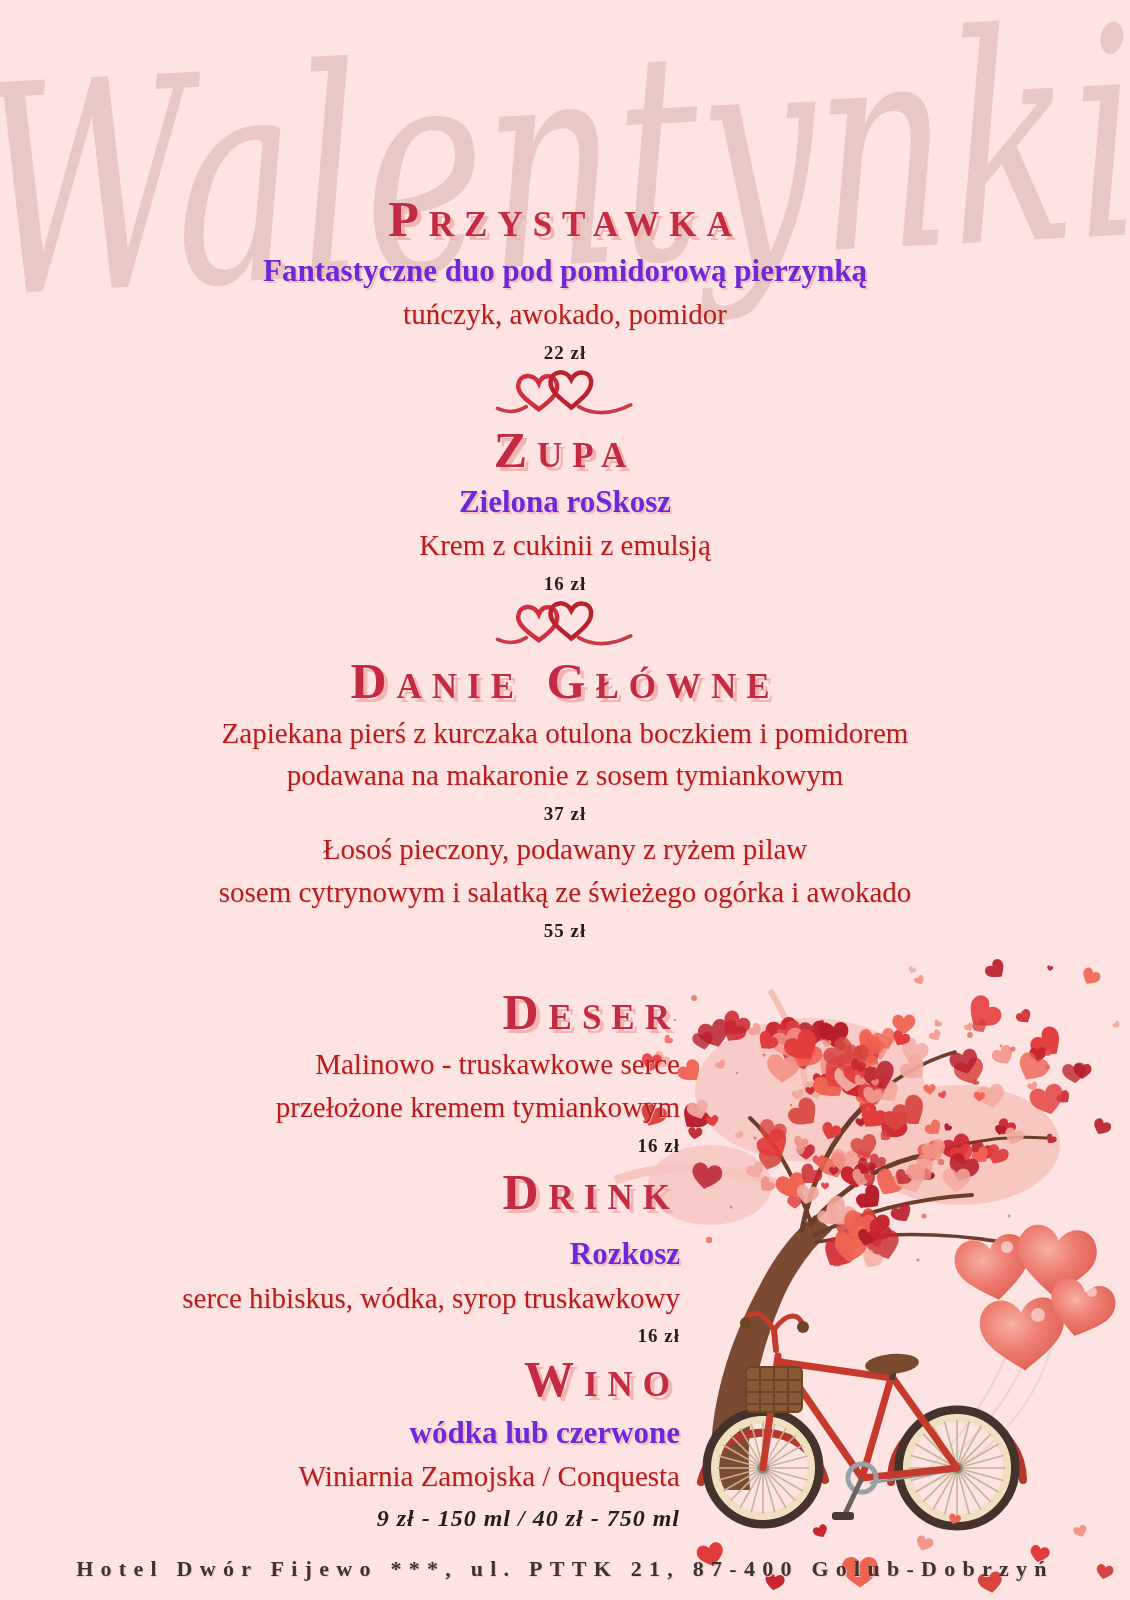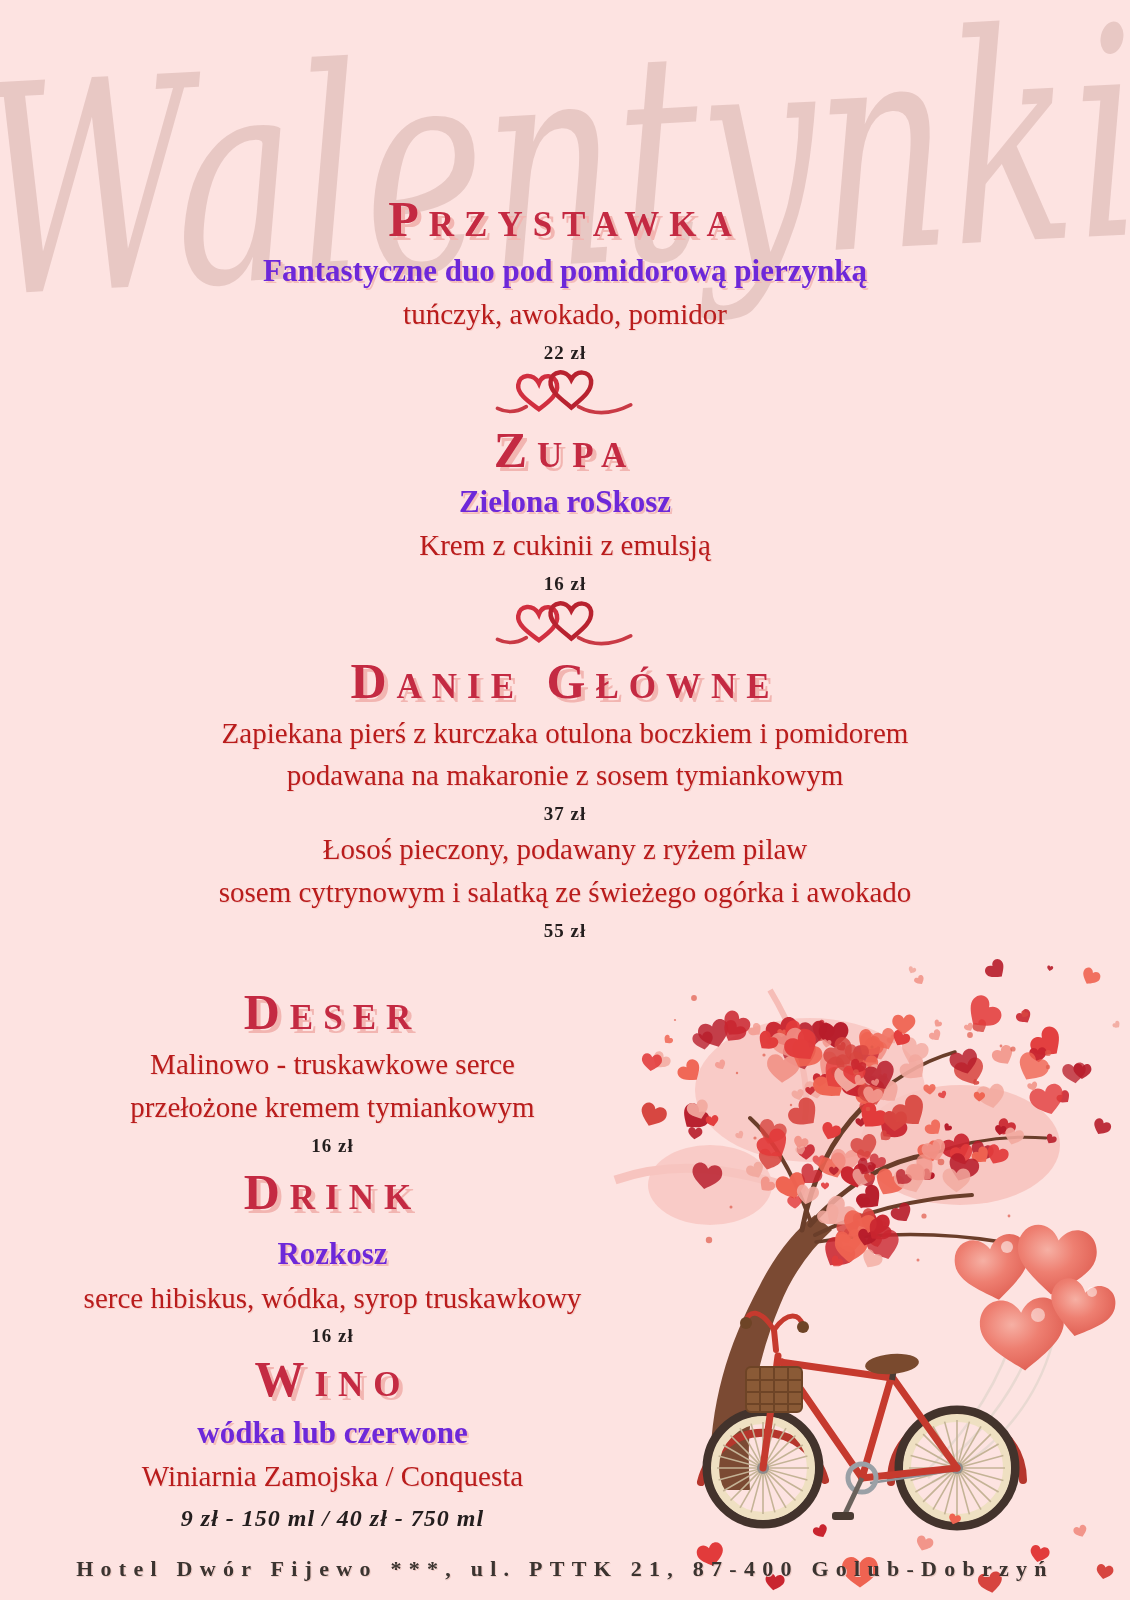--- a/index.html
+++ b/index.html
@@ -9,21 +9,21 @@
     background:#fde3e1;
     overflow:hidden;
     font-family:"Liberation Serif","DejaVu Serif",serif;
   }
   
   .watermark{position:absolute;top:-36px;left:0;z-index:0;pointer-events:none;}
   
   .decor{position:absolute;top:930px;right:0;z-index:1;pointer-events:none;}
   
   .top-block{position:absolute;top:192px;left:0;width:1130px;text-align:center;z-index:2;}
-  .left-block{position:absolute;top:985px;left:0;width:665px;text-align:center;z-index:2;}
+  .left-block{position:absolute;top:985px;left:15px;width:665px;text-align:right;z-index:2;}
   .section-title{
     margin:0;
     font-size:50px;line-height:1.08;
     font-weight:bold;
     font-variant:small-caps;
     letter-spacing:10px;
     color:#c42a42;
     text-shadow:4px 4px 0 #f2b5b1;
   }
   .item-name{

